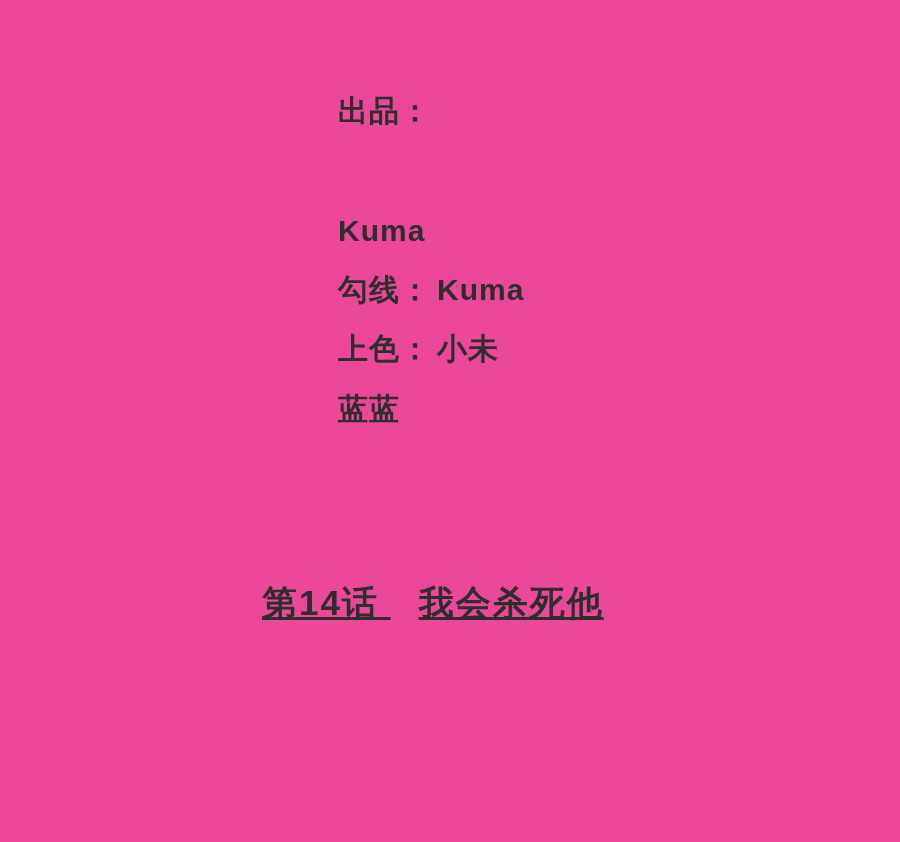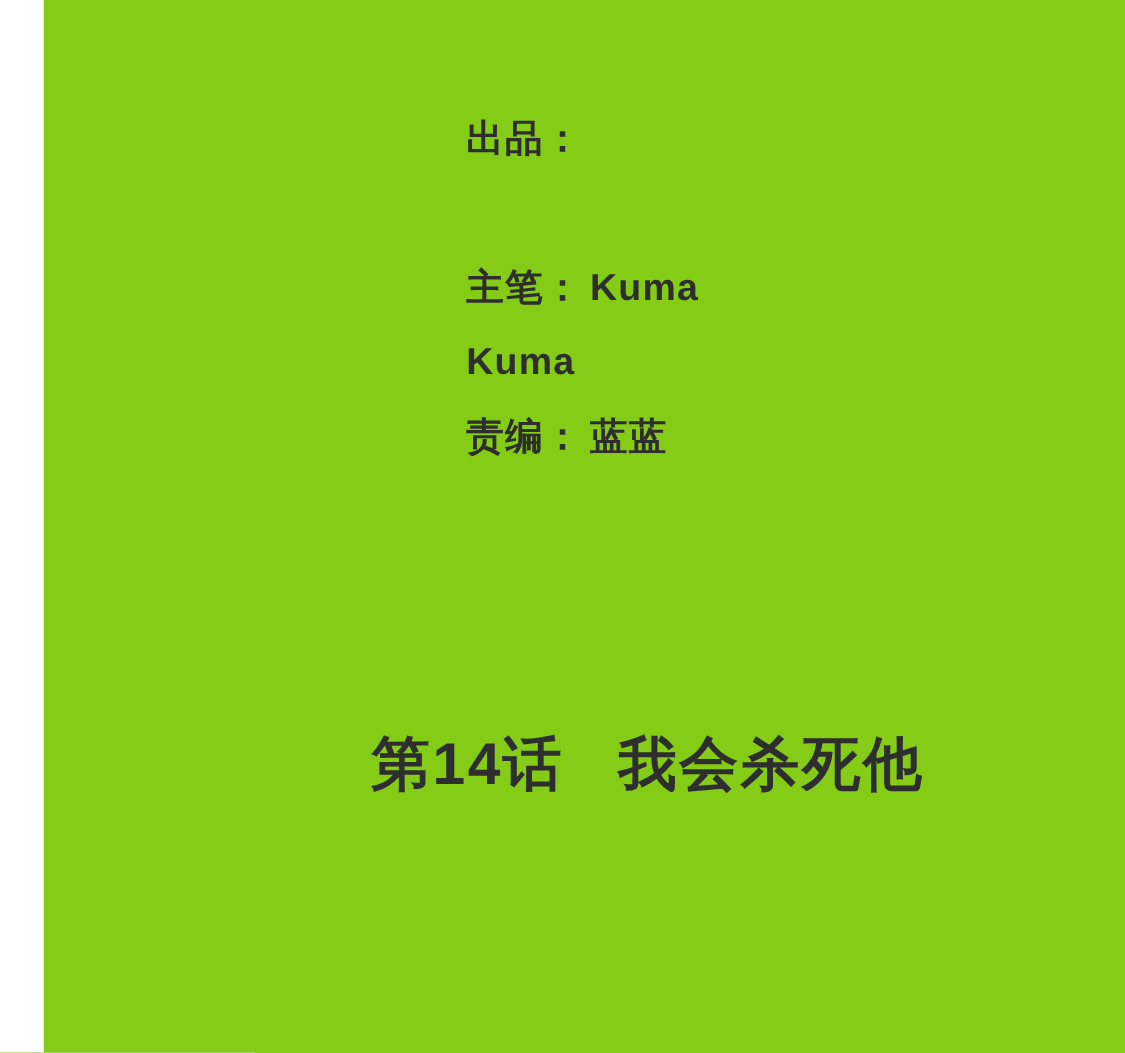--- a/index.html
+++ b/index.html
@@ -11,22 +11,21 @@
     height: 842px;
     background: #ffffff;
     font-family: "Liberation Sans", "DejaVu Sans", sans-serif;
     color: #2e2e2e;
     position: relative;
     overflow: hidden;
   }
   .page {
     position: absolute;
     inset: 0;
-    background: #84cc16;
-    margin-left: 35px;
+    background: #ec4899;
   }
   .credits {
     position: absolute;
     left: 338px;
     top: 82px;
   }
   .credit-line {
     height: 59.5px;
     display: flex;
     align-items: center;
@@ -35,50 +34,54 @@
     letter-spacing: 1px;
     white-space: nowrap;
   }
   .credit-role {
     margin-right: 6px;
   }
   .chapter-title {
     position: absolute;
     left: 262px;
     top: 580px;
-    font-size: 47px;
+    font-size: 35px;
     font-weight: 700;
     letter-spacing: 2px;
     white-space: nowrap;
     color: #2e2e2e;
+    text-decoration: underline;
   }
   .chapter-title .title-text {
     margin-left: 28px;
   }
 </style>
 </head>
 <body>
 
 <div class="page">
 
   <div class="credits">
     <div class="credit-line">
       <span class="credit-role">出品：</span>
     </div>
     <div class="credit-line">
     </div>
     <div class="credit-line">
-      <span class="credit-role">主笔：</span>
       <span class="credit-name">Kuma</span>
     </div>
     <div class="credit-line">
+      <span class="credit-role">勾线：</span>
       <span class="credit-name">Kuma</span>
     </div>
     <div class="credit-line">
-      <span class="credit-role">责编：</span>
+      <span class="credit-role">上色：</span>
+      <span class="credit-name">小未</span>
+    </div>
+    <div class="credit-line">
       <span class="credit-name">蓝蓝</span>
     </div>
   </div>
 
   <div class="chapter-title">
     <span class="chapter-number">第14话</span>
     <span class="title-text">我会杀死他</span>
   </div>
 
 </div>

